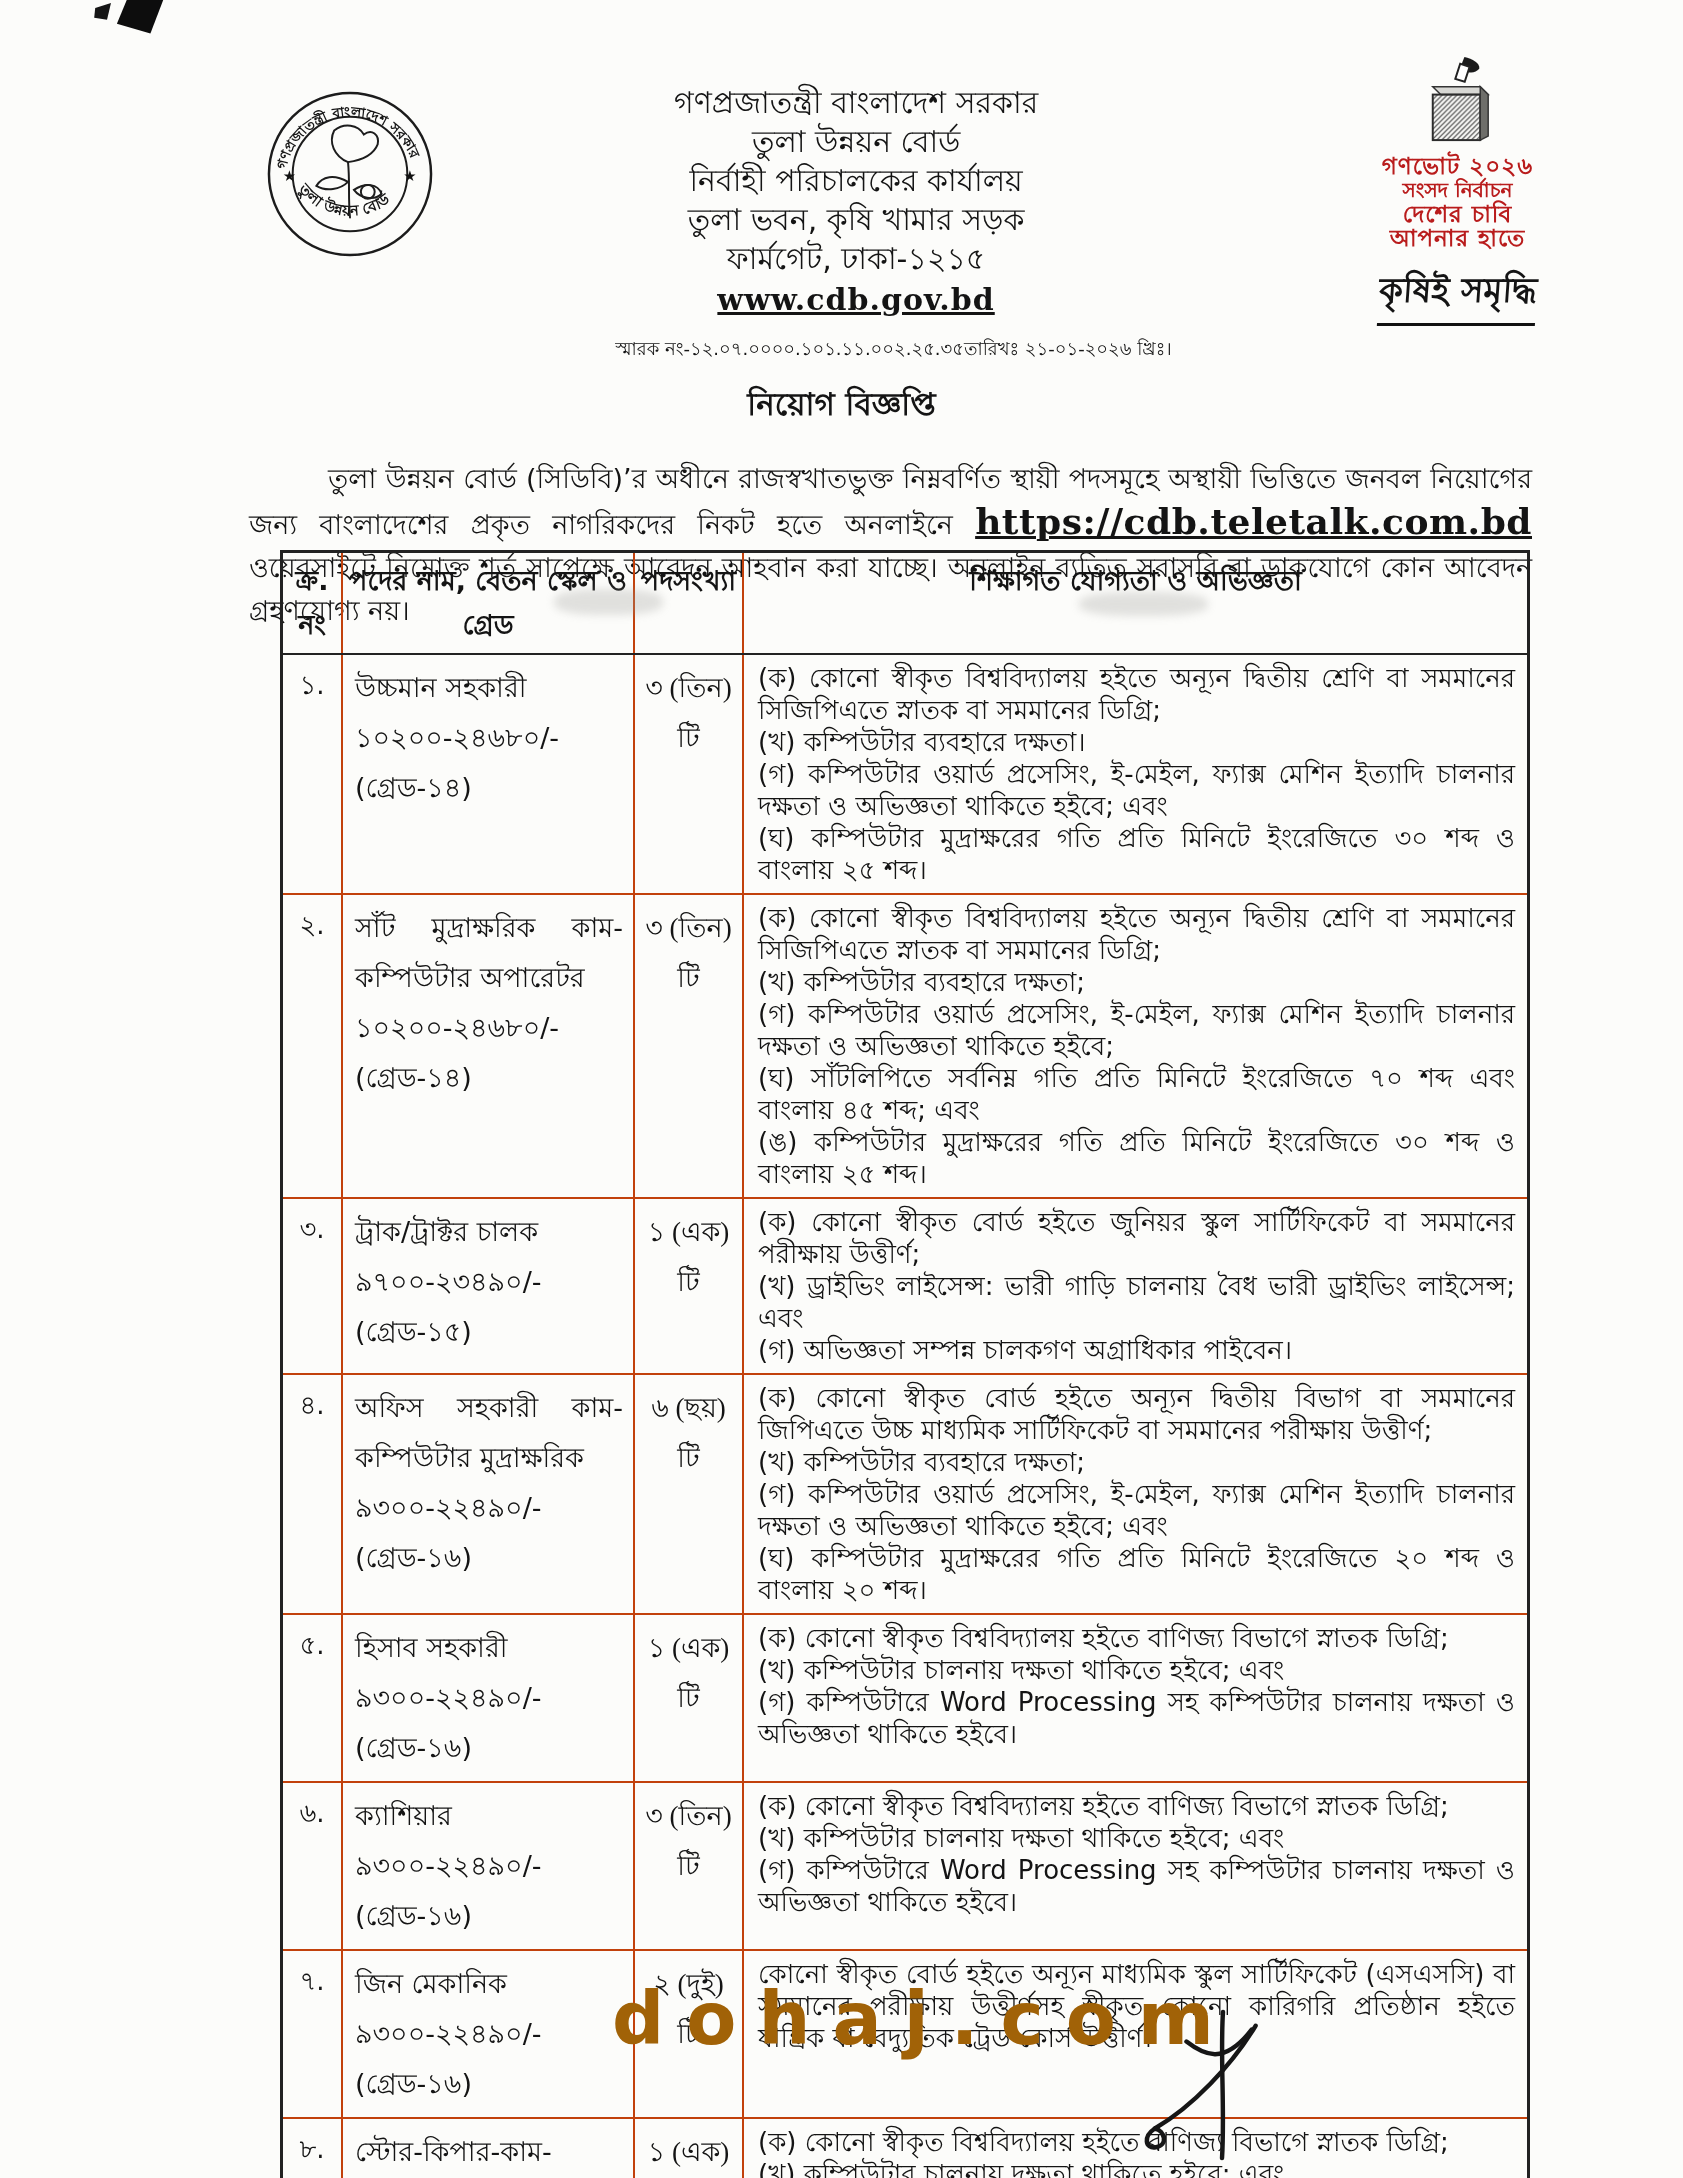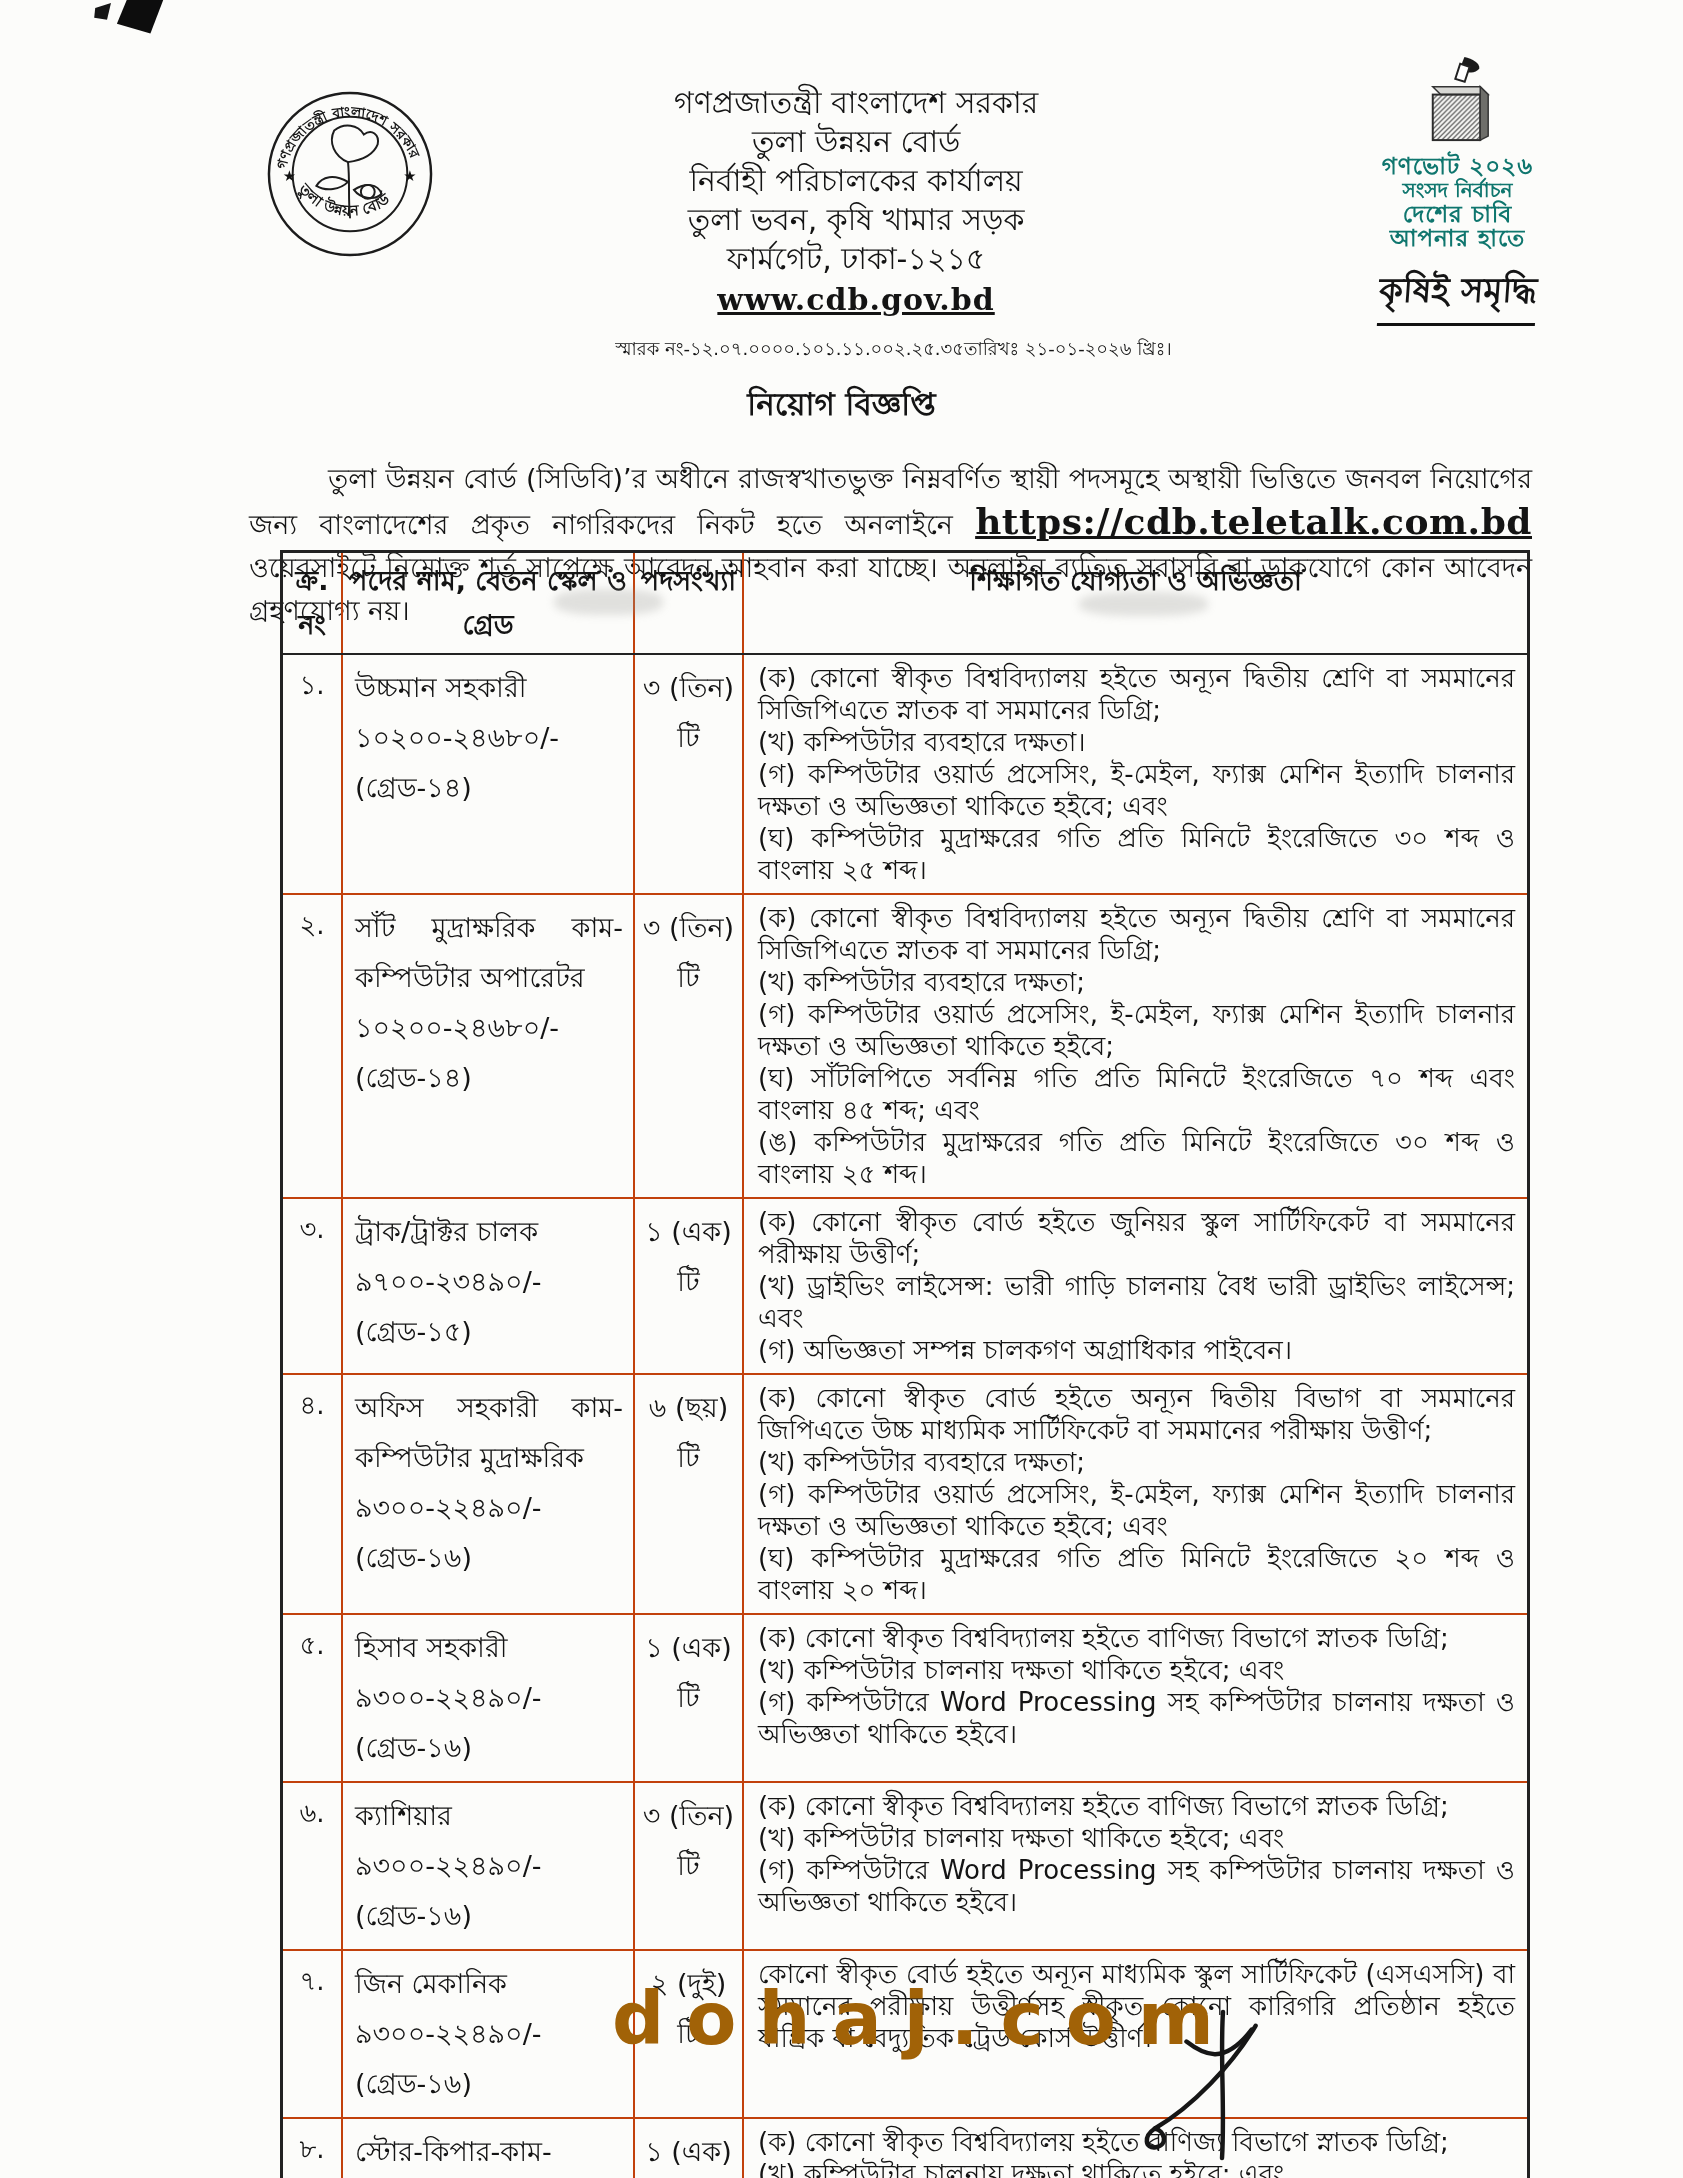--- a/index.html
+++ b/index.html
@@ -13,21 +13,21 @@
   
   .corner-mark{left:0;top:0;width:218px;height:69px;}
   .smudge{background:#9a9a96;opacity:.28;filter:blur(4px);border-radius:40%;}
   
   .seal{left:265px;top:87px;width:170px;height:174px;}
   .org-block{left:50%;top:83px;transform:translateX(-46%);text-align:center;
     font-size:30px;line-height:39px;white-space:nowrap;font-weight:500;}
   .org-web{font-family:"DejaVu Serif","Liberation Serif",serif;font-weight:bold;
     font-size:30px;text-decoration:underline;letter-spacing:1px;margin-top:2px;}
   .badge{left:1319px;top:55px;width:277px;text-align:center;}
-  .badge-lines{font-weight:bold;font-size:20px;line-height:24px;color:#0f766e;}
+  .badge-lines{font-weight:bold;font-size:20px;line-height:24px;color:#b91c1c;}
   .badge-lines .b-big{font-size:23px;letter-spacing:1px;}
   .badge-slogan{display:inline-block;margin-top:14px;font-size:34px;font-weight:bold;
     font-family:"DejaVu Serif","Liberation Serif",serif;
     border-bottom:3px solid #111;padding-bottom:2px;transform:skewX(-4deg);}
   
   .memo-row{left:255px;top:335px;width:1277px;display:flex;justify-content:center;
     font-size:18px;}
   
   .doc-title{left:0;top:380px;width:1683px;text-align:center;font-size:31px;font-weight:bold;}
   .doc-title span{text-underline-offset:6px;}
@@ -39,21 +39,21 @@
   
   table.jobs{position:absolute;left:280px;top:550px;width:1250px;border-collapse:collapse;
     border:3px solid #222;font-size:26px;}
   table.jobs th,table.jobs td{border:2px solid #c2410c;vertical-align:top;
     white-space:pre-line;}
   table.jobs thead th{font-weight:bold;text-align:center;font-size:27px;
     line-height:44px;padding:6px 4px;border-bottom:2px solid #222;}
   td.c-sl{width:50px;text-align:center;padding:10px 2px;font-size:26px;}
   td.c-post{width:268px;padding:8px 10px 8px 12px;line-height:50px;font-size:27px;
     text-align:justify;}
-  td.c-count{width:99px;text-align:center;padding:8px 4px;line-height:50px;font-size:27px;}
+  td.c-count{width:99px;text-align:center;padding:8px 4px;line-height:50px;font-size:27px;font-family:Liberation Serif, serif;}
   td.c-qual{padding:7px 12px 7px 14px;line-height:32px;text-align:justify;}
   th.h-sl{width:50px;}th.h-post{width:268px;}th.h-count{width:99px;}
   
   .watermark{left:612px;top:1976px;font-size:73px;font-weight:bold;
     letter-spacing:22px;color:#a16207;z-index:5;font-family:"DejaVu Sans",sans-serif;}
   .signature{left:1129px;top:2008px;width:188px;height:158px;z-index:4;}
 </style>
 </head>
 <body>
 

